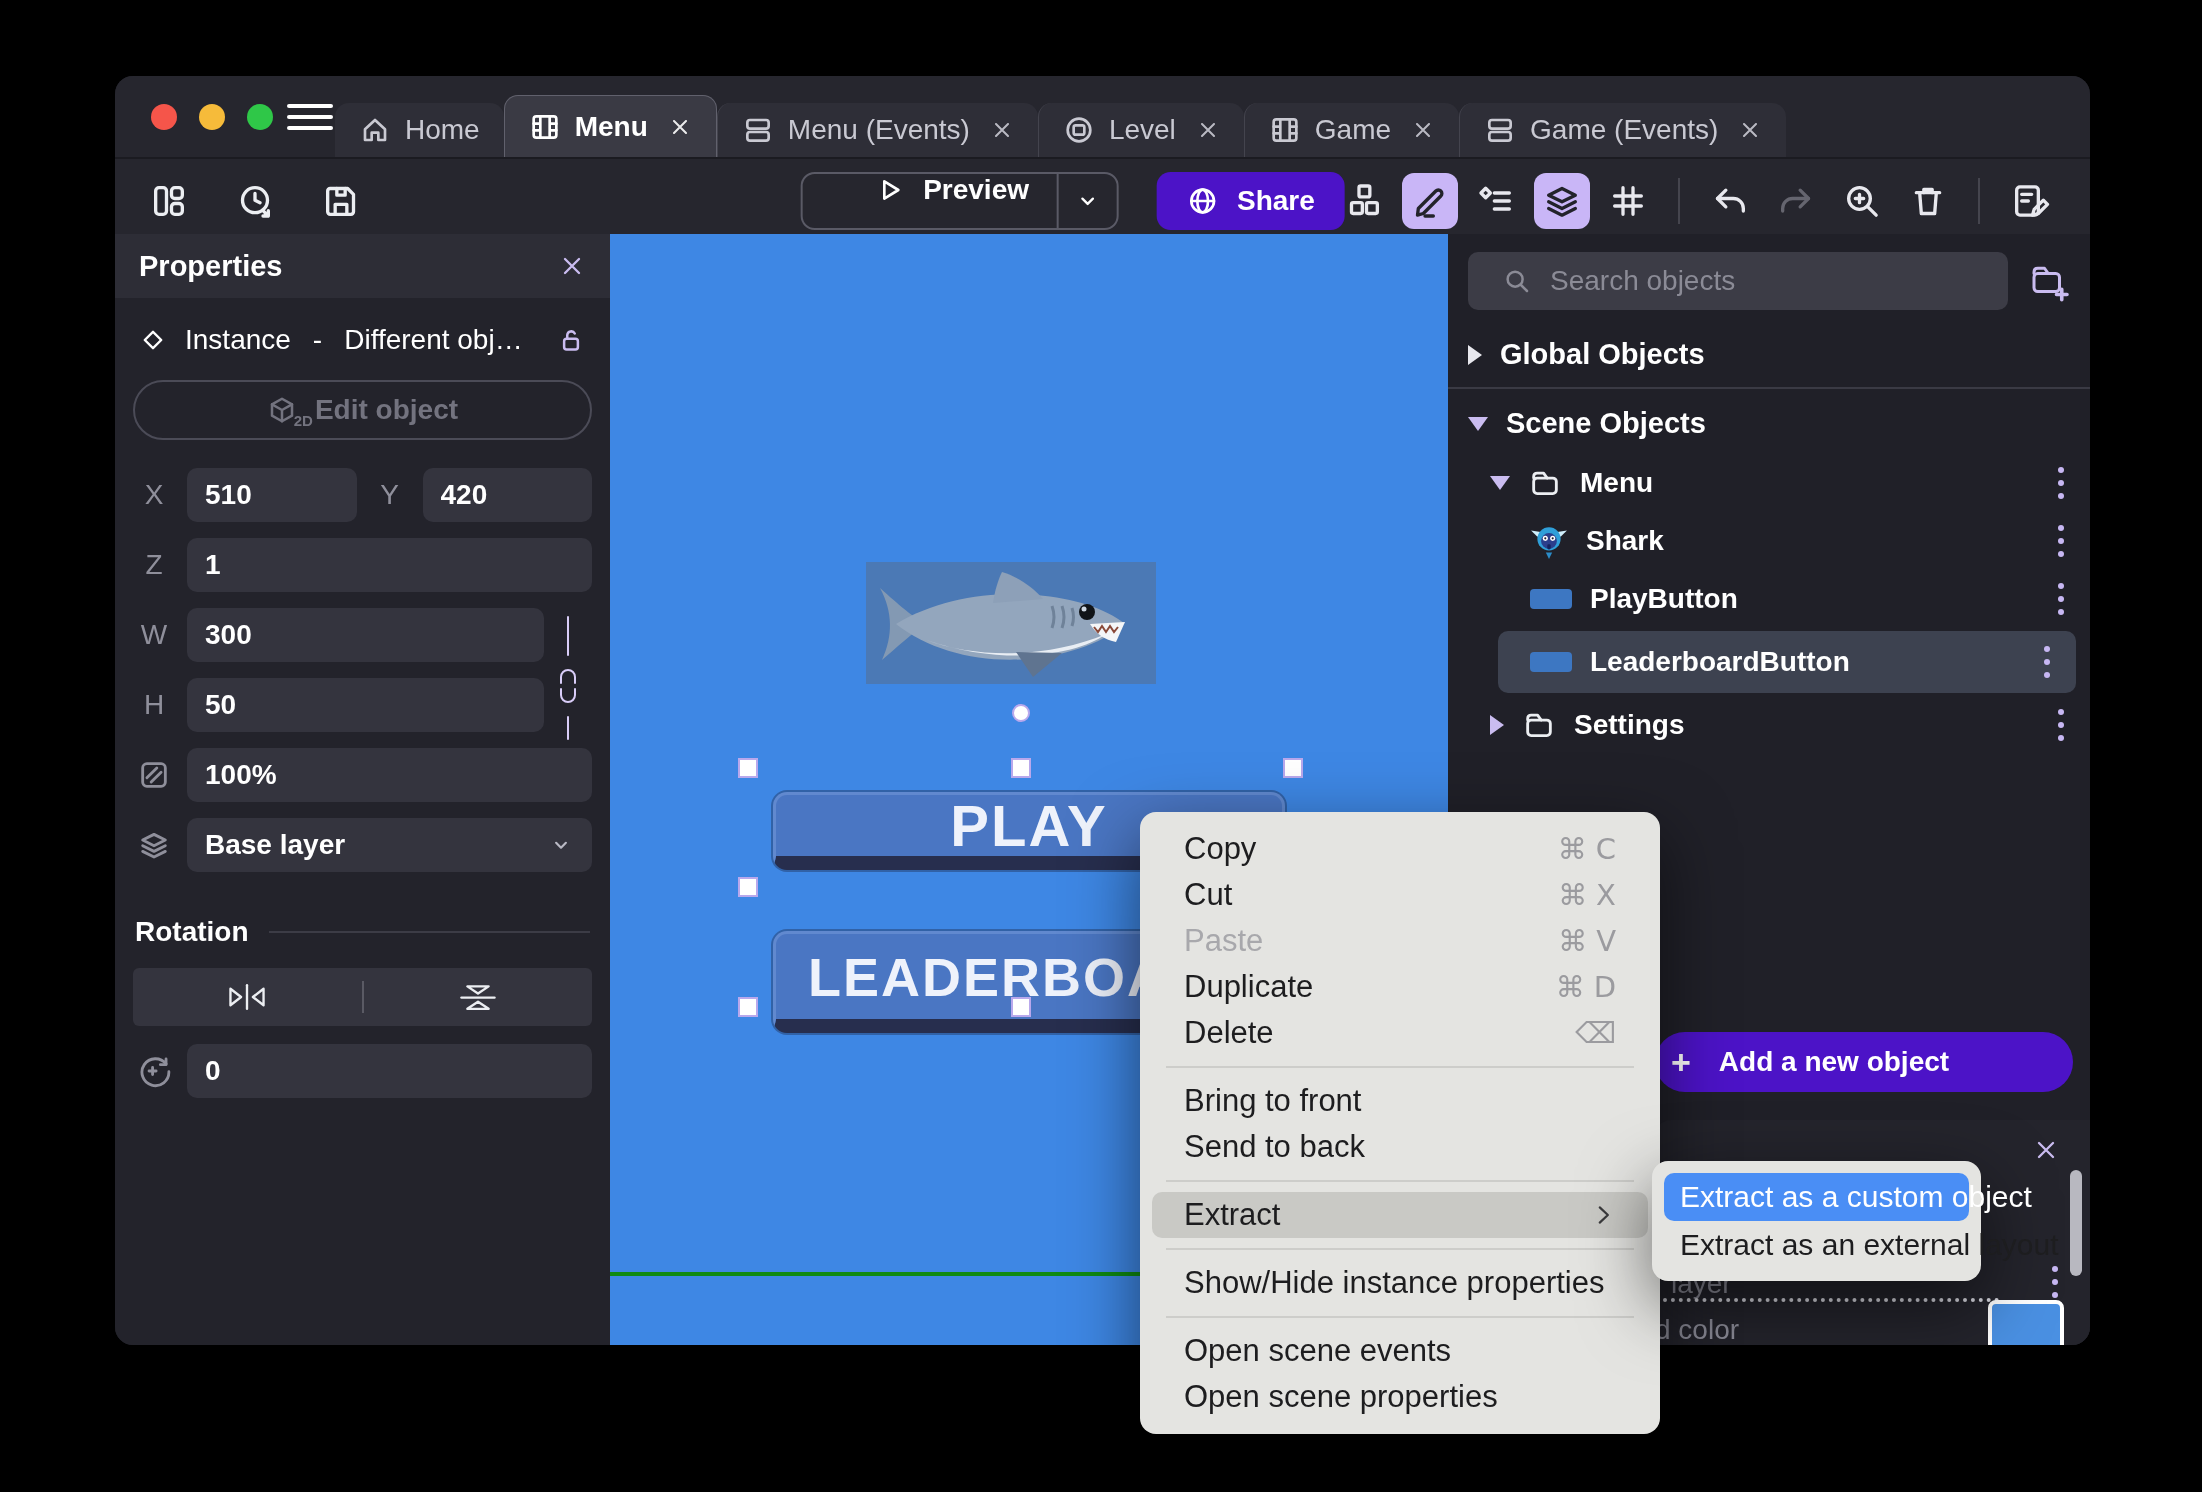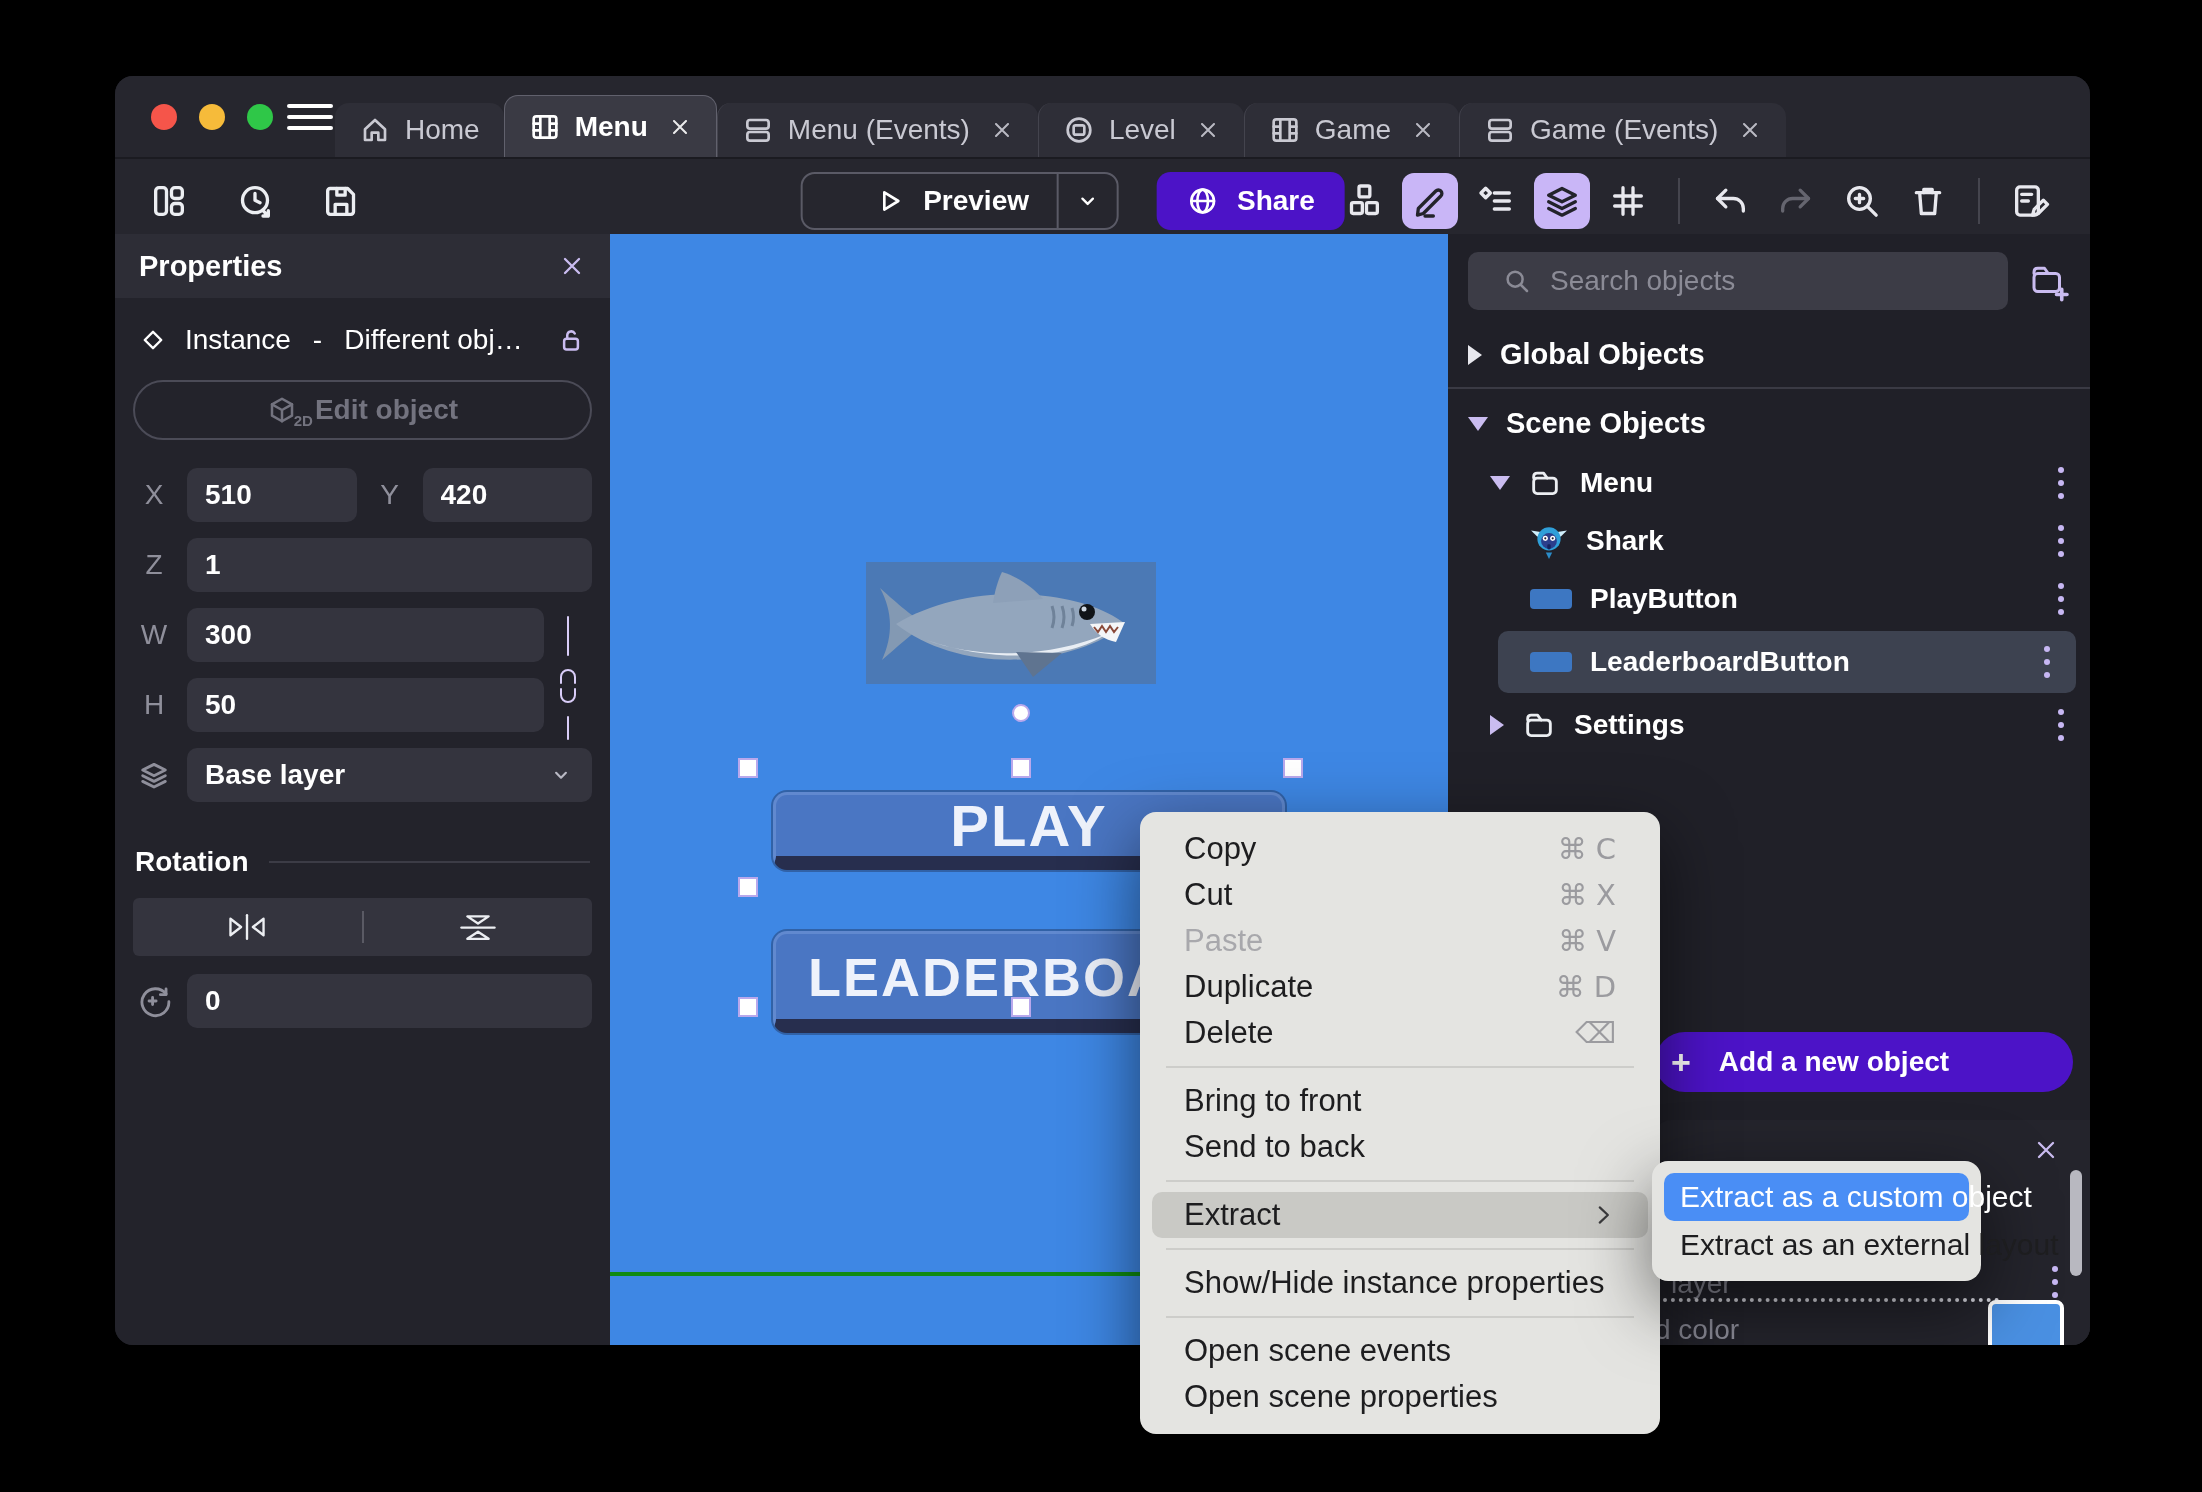--- a/index.html
+++ b/index.html
@@ -22,21 +22,21 @@
   .tab.active { background:#3a3a44; color:#fff; height:62px; border:1px solid #61616d; border-bottom:none; font-weight:bold; }
   .tab .ticon { width:32px; height:32px; }
   .tab .tclose { width:24px; height:24px; margin-left:6px; opacity:.9; }
 
   
   .toolbar { height:86px; background:#26262e; border-top:2px solid #1b1b21; position:relative; display:flex; align-items:center; padding:0 32px; }
   .tb-left { display:flex; gap:42px; align-items:center; color:#eceef2; }
   .tb-left .tbtn { width:44px; height:44px; }
   .tb-center { position:absolute; left:calc(50% - 30px); transform:translateX(-50%); display:flex; gap:38px; align-items:center; }
   .btn-preview { display:flex; align-items:stretch; height:58px; border:2px solid #5a5a66; border-radius:14px; color:#fff; overflow:hidden; }
-  .preview-main { display:flex; gap:18px; padding:0 28px; align-items:center; font-weight:bold; font-size:28px;margin-left:43px; }
+  .preview-main { display:flex; gap:18px; padding:0 28px; align-items:flex-start; font-weight:bold; font-size:28px;margin-left:43px; }
   .preview-sep { width:2px; background:#5a5a66; }
   .preview-caret { width:58px; display:flex; align-items:center; justify-content:center; }
   .btn-share { display:flex; gap:18px; align-items:center; height:58px; padding:0 30px; background:#4c13c7; border-radius:14px; color:#fff; font-weight:bold; font-size:28px; cursor:pointer; }
   .tb-right { margin-left:auto; display:flex; gap:10px; align-items:center; color:#e8e8ee; }
   .tbtn { width:56px; height:56px; display:flex; align-items:center; justify-content:center; border-radius:12px; cursor:pointer; }
   .tbtn svg { width:40px; height:40px; }
   .tbtn.on { background:#c9b6f7; color:#23232b; }
   .tbtn.dim { color:#65656f; }
   .tb-sep { width:2px; height:46px; background:#45454e; margin:0 12px; }
 
@@ -394,20 +394,29 @@
           <div class="link-col">
             <svg class="stroke-icon" viewBox="0 0 24 130" width="24" height="130">
               <path d="M12 4 V42"></path>
               <path d="M5 70 v-6 a7 7 0 0 1 14 0 v6"></path>
               <path d="M5 76 v6 a7 7 0 0 0 14 0 v-6"></path>
               <path d="M12 104 V126"></path>
             </svg>
           </div>
         </div>
 
+        <div class="frow">
+          <span class="ficon">
+              <svg class="stroke-icon" viewBox="0 0 24 24">
+                <rect x="4" y="4" width="16" height="16" rx="3"></rect>
+                <path d="M7 14 L14 7 M10 17 L17 10"></path>
+              </svg>
+            </span>
+          <input class="field" value="100%" style="">
+        </div>
 
         <div class="frow">
           <span class="ficon">
               <svg class="stroke-icon" viewBox="0 0 24 24">
                 <path d="M4 8.5 L12 4.5 L20 8.5 L12 12.5 Z"></path>
                 <path d="M4 12.5 L12 16.5 L20 12.5"></path>
                 <path d="M4 16.5 L12 20.5 L20 16.5"></path>
               </svg>
             </span>
           <div class="fieldbox">

